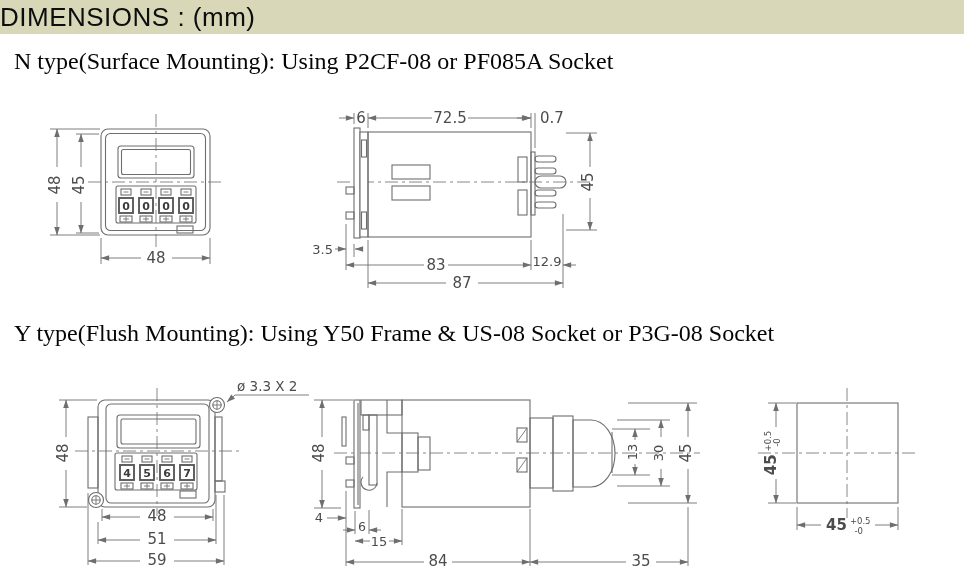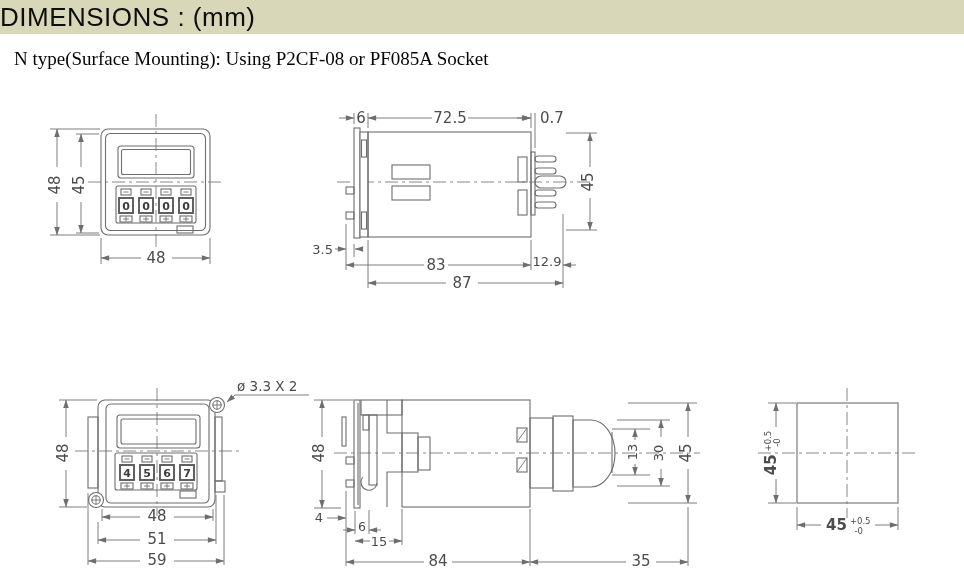--- a/index.html
+++ b/index.html
@@ -1,21 +1,21 @@
 <!DOCTYPE html>
 <html><head>
 <meta charset="utf-8">
 <style>
   html,body{margin:0;padding:0;background:#fff;}
   #page{position:relative;width:964px;height:570px;background:#fff;overflow:hidden;
         font-family:"Liberation Sans",sans-serif;}
   #titlebar{position:absolute;left:0;top:0;width:964px;height:34px;display:flex;align-items:center;}
   #titlebar .t{font-size:26px;font-weight:500;color:#0d0d0d;letter-spacing:0.5px;}
   .sec-heading{position:absolute;left:14px;color:#050505;font-family:"Liberation Serif",serif;
-        font-size:19px;white-space:nowrap;}
+        font-size:24px;white-space:nowrap;}
   #h-n{top:48px;}
   #h-y{top:320px;}
   #drawing{position:absolute;left:0;top:0;}
   .ol{stroke:#6e6e6e;fill:none;stroke-width:1.1;}
   .olw{stroke:#6e6e6e;fill:#fff;stroke-width:1.1;}
   .thk{stroke-width:1.9;stroke:#5a5a5a;}
   .dim{stroke:#707070;fill:none;stroke-width:0.9;}
   .cl{stroke:#7a7a7a;fill:none;stroke-width:0.9;stroke-dasharray:13 4 3 4;}
   .dt{font-family:"DejaVu Sans",sans-serif;font-size:15px;fill:#4c4c4c;}
   .d13{font-size:13px;}
@@ -27,20 +27,21 @@
 </head>
 <body>
 
 <div id="page">
 
   <div id="titlebar" style="background:#d8d8b8;">
     <div class="t">DIMENSIONS : (mm)</div>
   </div>
 
   <div id="h-n" class="sec-heading">N type(Surface Mounting): Using P2CF-08 or PF085A Socket</div>
+  <div id="h-y" class="sec-heading">Y type(Flush Mounting): Using Y50 Frame &amp; US-08 Socket or P3G-08 Socket</div>
 
   <svg id="drawing" width="964" height="570" viewBox="0 0 964 570" xmlns="http://www.w3.org/2000/svg">
     <defs>
       <marker id="ah" viewBox="0 0 10 8" refX="9.4" refY="4" markerWidth="11" markerHeight="8" orient="auto-start-reverse">
           <path d="M0.4,0.9 L9.6,4 L0.4,7.1 Z" fill="#6e6e6e"></path>
         </marker>
       <pattern id="hatch" width="4" height="6" patternUnits="userSpaceOnUse">
         <line x1="2" y1="0" x2="2" y2="6" stroke="#6e6e6e" stroke-width="1"></line>
       </pattern>
       <pattern id="knurl" width="3.4" height="6" patternUnits="userSpaceOnUse">

